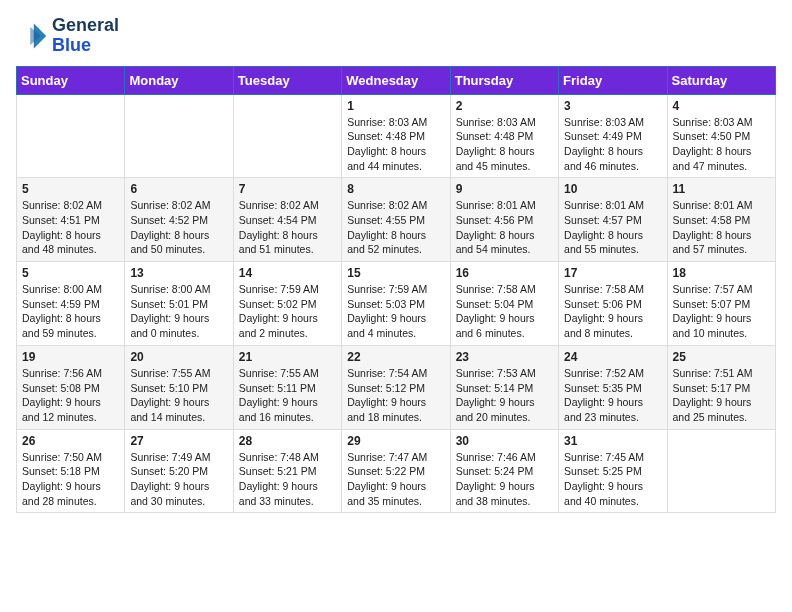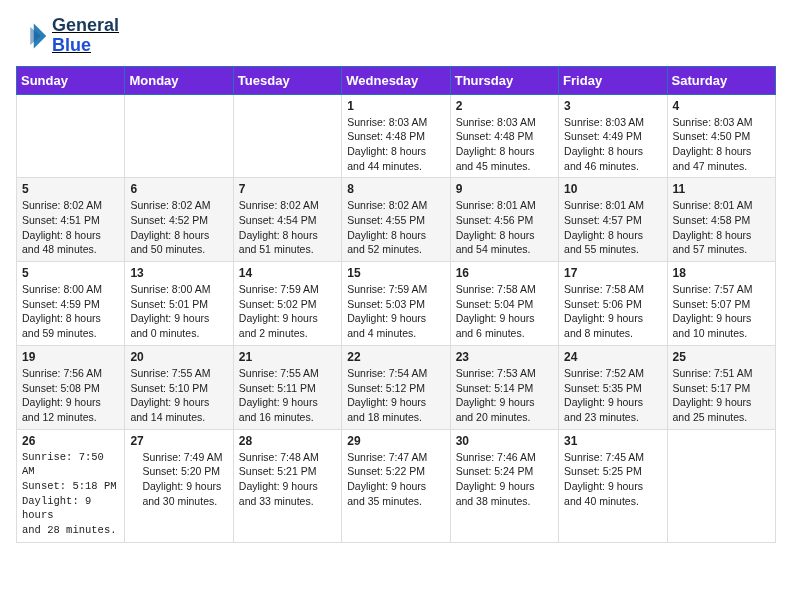--- a/index.html
+++ b/index.html
@@ -13,21 +13,20 @@
     .header-area {
       display: flex;
       justify-content: space-between;
       align-items: flex-start;
       margin-bottom: 10px;
     }
     .logo {
       display: flex;
       align-items: center;
       gap: 4px;
-      text-decoration: underline;
     }
     .logo-text {
       font-size: 18px;
       font-weight: bold;
       color: #1a3a5c;
       line-height: 1.1;
     }
     .logo-icon {
       width: 32px;
       height: 32px;
@@ -300,28 +299,28 @@
           <span class="day-number">25</span>
           <div class="day-info" style="white-space: pre-line;">Sunrise: 7:51 AM
 Sunset: 5:17 PM
 Daylight: 9 hours
 and 25 minutes.</div>
         </td>
       </tr>
       <tr>
         <td>
           <span class="day-number">26</span>
-          <div class="day-info" style="white-space: pre-line; font-family: Liberation Mono, monospace;">Sunrise: 7:50 AM
+          <div class="day-info" style="white-space: pre-line;">Sunrise: 7:50 AM
 Sunset: 5:18 PM
 Daylight: 9 hours
 and 28 minutes.</div>
         </td>
         <td>
           <span class="day-number">27</span>
-          <div class="day-info" style="white-space: pre-line; margin-left: 12px;">Sunrise: 7:49 AM
+          <div class="day-info" style="white-space: pre-line;">Sunrise: 7:49 AM
 Sunset: 5:20 PM
 Daylight: 9 hours
 and 30 minutes.</div>
         </td>
         <td>
           <span class="day-number">28</span>
           <div class="day-info" style="white-space: pre-line;">Sunrise: 7:48 AM
 Sunset: 5:21 PM
 Daylight: 9 hours
 and 33 minutes.</div>

